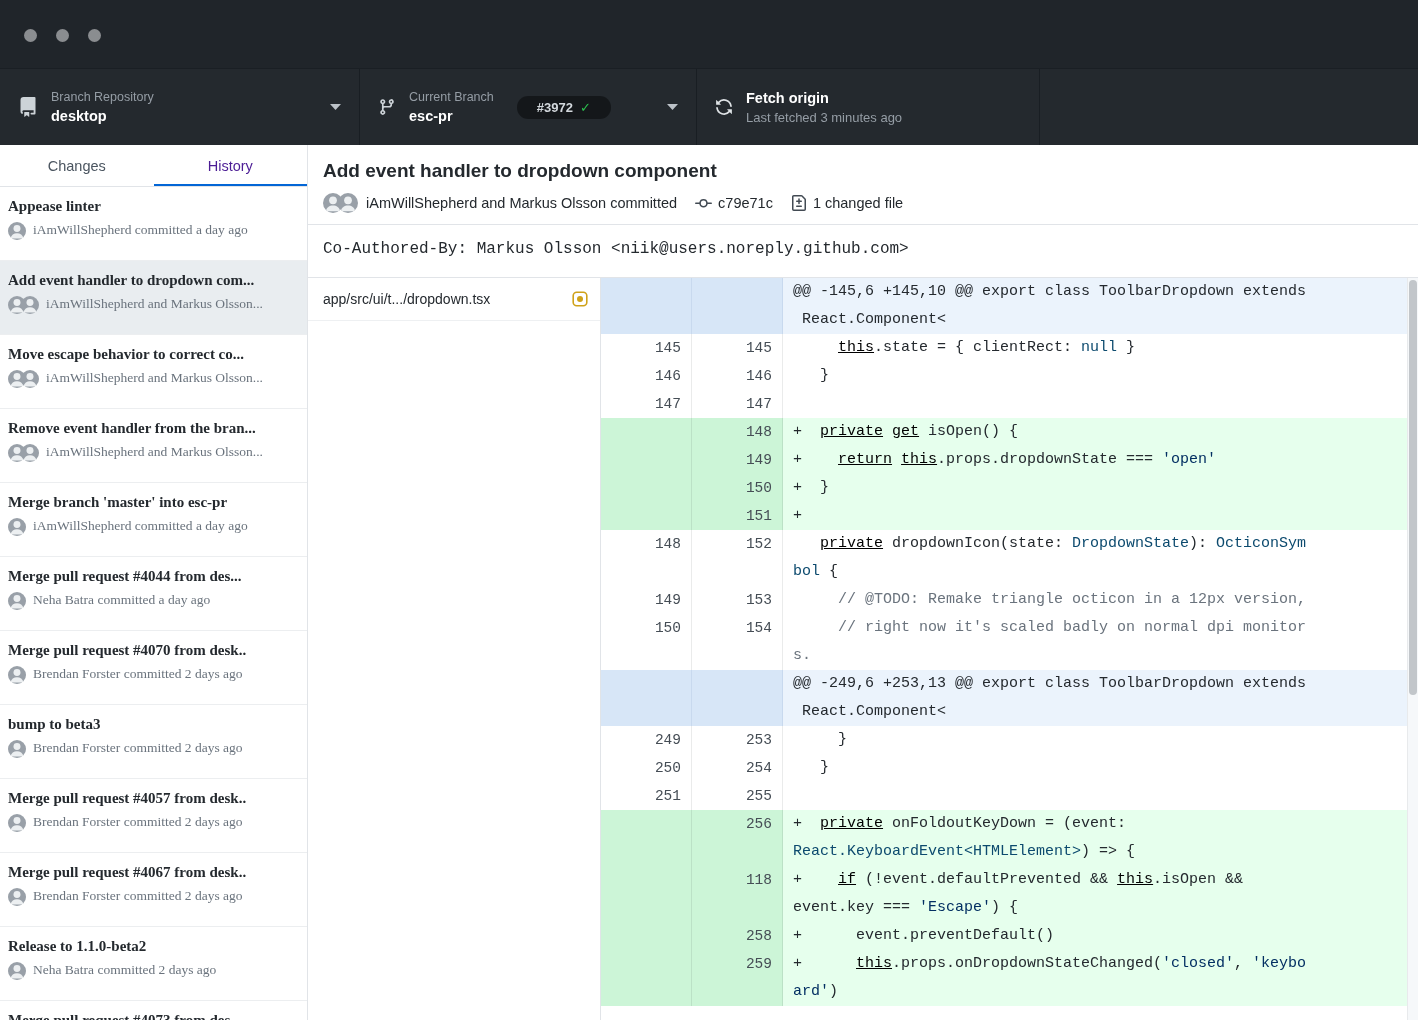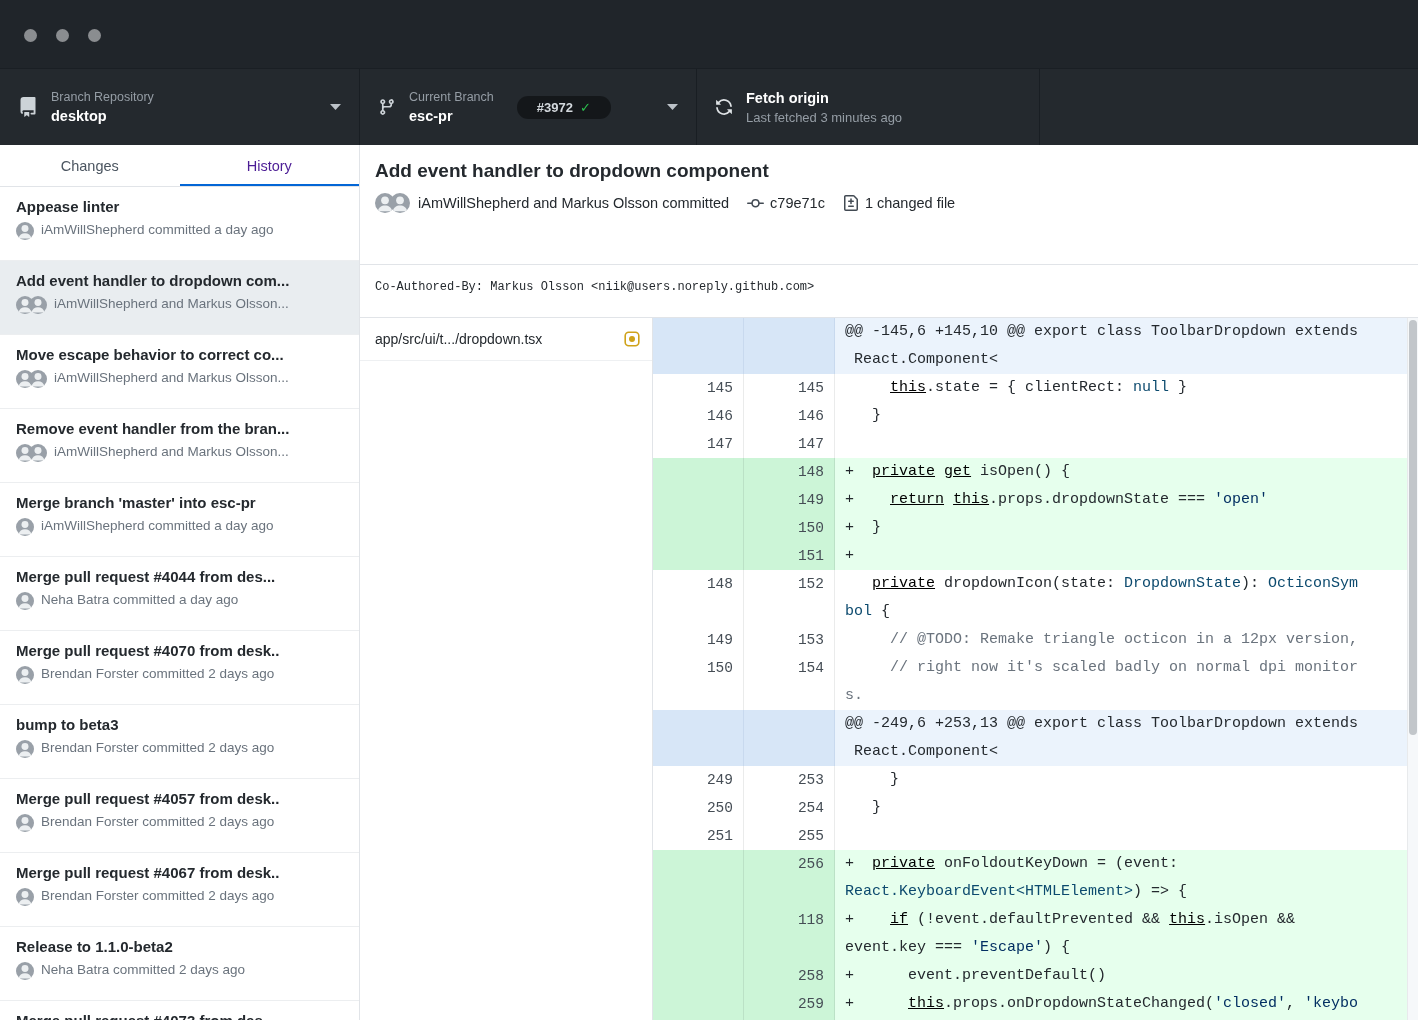--- a/index.html
+++ b/index.html
@@ -28,46 +28,46 @@
   .chevron { margin-left:auto; flex:none; display:flex; }
   .tb-icon { flex:none; display:flex; }
   .pr-badge { display:inline-flex; align-items:flex-start; gap:7px; background:rgba(0,0,0,0.42); border-radius:11px;
               padding:4px 20px; font-size:13px; font-weight:700; color:#d3d8dd; margin-left:10px; }
   .check-glyph { color:#2cbe4e; font-weight:700; font-size:13px; }
 
   
   .body { display:flex; height:875px; }
 
   
-  .sidebar { width:360px; flex:none; border-right:1px solid #e1e4e8; display:flex; flex-direction:column; background:#fff; }
+  .sidebar { width:308px; flex:none; border-right:1px solid #e1e4e8; display:flex; flex-direction:column; background:#fff; }
   .tabs { display:flex; height:42px; flex:none; border-bottom:1px solid #e1e4e8; }
   .tab { flex:1; border:none; background:#fff; font:inherit; font-size:14.5px; color:#4b5560; cursor:pointer; position:relative; }
   .tab.active { color:#4c1d95; }
   .tab.active::after { content:""; position:absolute; left:0; right:0; bottom:0; height:2px; background:#0366d6; }
   .commit-list { flex:1; overflow:hidden; }
-  .commit-row { height:74px; padding:11px 16px 0; border-bottom:1px solid #eceef0; }
+  .commit-row { height:74px; padding:11px 8px 0; border-bottom:1px solid #eceef0;font-family:Liberation Serif, serif; }
   .commit-row.selected { background:#e9edf0; }
   .commit-row-title { font-size:15px; font-weight:700; color:#24292e; white-space:nowrap; overflow:hidden; }
   .commit-row-byline { margin-top:7px; display:flex; align-items:flex-start; gap:7px; font-size:13.5px; color:#6a737d;
                        white-space:nowrap; overflow:hidden; }
   .avatar-stack { display:flex; flex:none; }
   .avatar { width:18px; height:18px; border-radius:50%; background:#99a0a8; flex:none; display:inline-block; overflow:hidden; }
   .avatar svg { width:100%; height:100%; display:block; }
   .avatar-stack .avatar + .avatar { margin-left:-5px; }
   .byline-text { overflow:hidden; white-space:nowrap; }
 
   
   .main { flex:1; min-width:0; display:flex; flex-direction:column; background:#fff; }
-  .commit-header { padding:15px 18px 0 15px; height:120px; border-bottom:1px solid #e1e4e8; }
+  .commit-header { padding:15px 18px 0 15px; height:80px; border-bottom:1px solid #e1e4e8; }
   .commit-title { font-size:19px; font-weight:700; color:#24292e; }
   .commit-meta { margin-top:11px; display:flex; align-items:center; gap:8px; font-size:14.5px; color:#24292e; }
   .commit-meta .avatar { width:20px; height:20px; }
   .meta-group { display:flex; align-items:center; gap:6px; margin-left:10px; }
   .commit-desc { height:53px; padding:15px; border-bottom:1px solid #e1e4e8;
-                 font-family:"Liberation Mono","DejaVu Sans Mono",monospace; font-size:12px; color:#24292e;
+                 font-family:"Liberation Mono","DejaVu Sans Mono",monospace; font-size:16px; color:#24292e;
                  white-space:pre; overflow:hidden; }
 
   
   .content { flex:1; display:flex; min-height:0; }
   .file-panel { width:293px; flex:none; border-right:1px solid #e1e4e8; background:#fff; }
   .file-row { height:43px; border-bottom:1px solid #eef0f2; display:flex; align-items:center; gap:8px;
               padding:0 12px 0 15px; font-size:14px; color:#24292e; cursor:pointer; }
   .file-path { flex:1; white-space:nowrap; overflow:hidden; text-overflow:ellipsis; }
   .file-status { flex:none; display:flex; }
 

